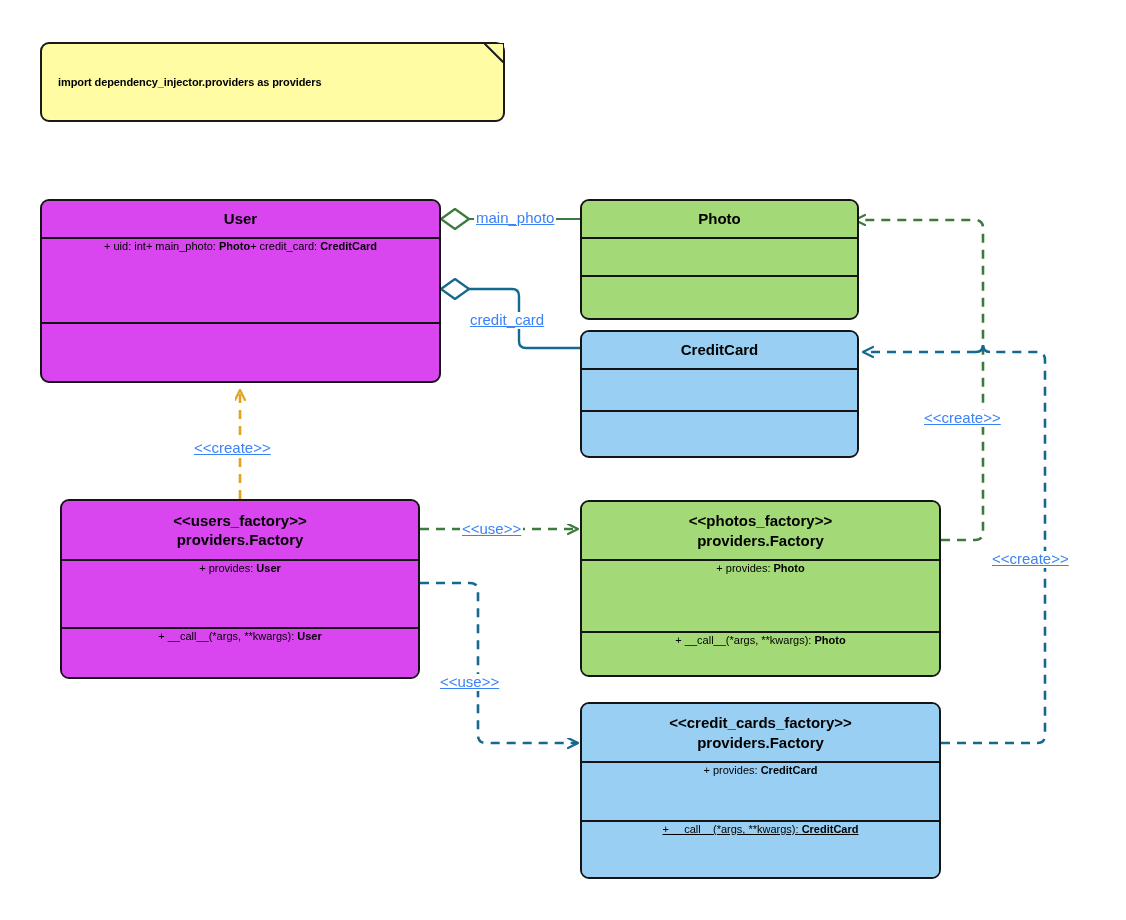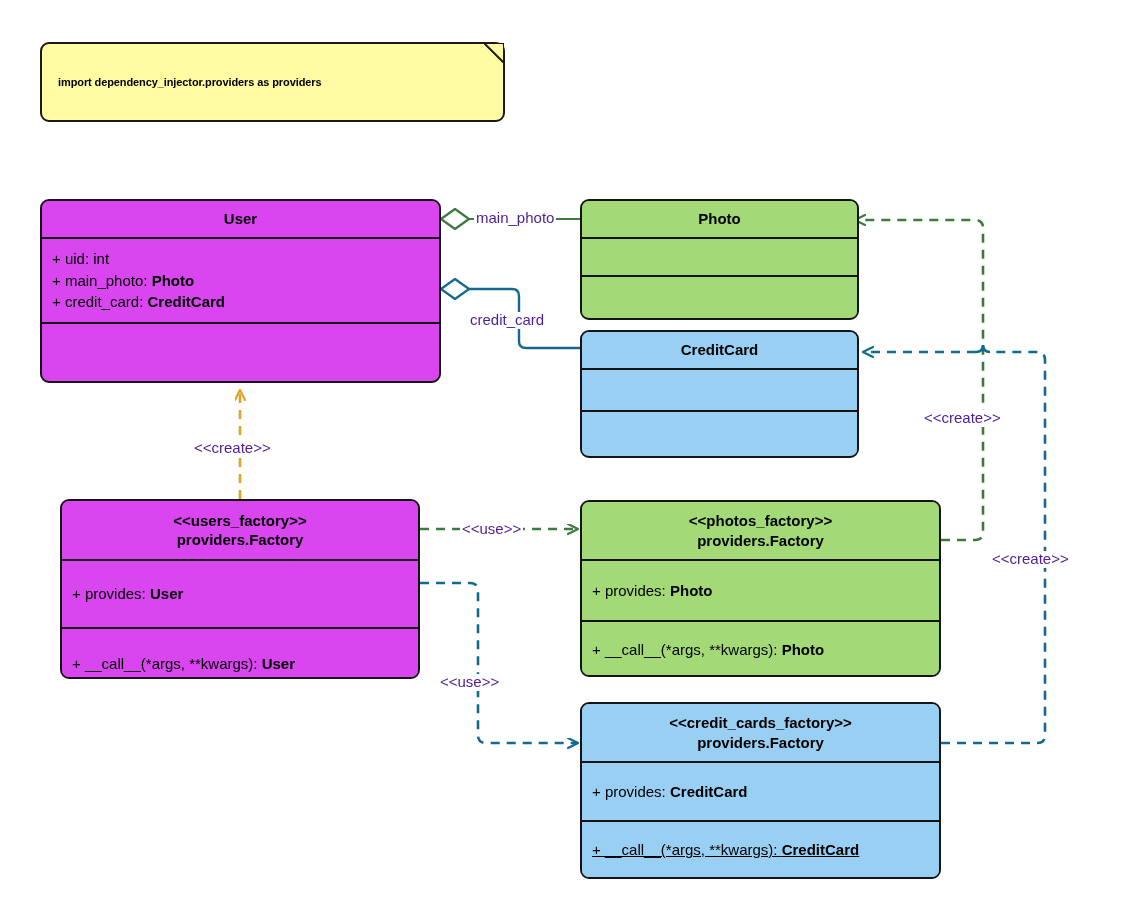--- a/index.html
+++ b/index.html
@@ -67,46 +67,47 @@
     font-weight: bold;
     font-size: 15px;
     color: #000;
     border-bottom: 2.5px solid #141414;
     line-height: 1.28;
     text-align: center;
   }
   .cls .sec {
     box-sizing: border-box;
     display: flex;
-    flex-direction: column;
+    flex-direction: row;
     justify-content: center;
     padding: 0 10px;
-    font-size: 15px;
+    font-size: 11px;
     color: #000;
     line-height: 1.45;
   }
   .cls .sec.divider {
     border-bottom: 2.5px solid #141414;
   }
   .cls .sec .row { white-space: nowrap; }
   .cls .sec .row b { font-weight: bold; }
 
   .fill-yellow, .fill-yellow .hdr, .fill-yellow .sec { background: #d946ef; }
   .fill-green,  .fill-green .hdr,  .fill-green .sec  { background: #a3d977; }
   .fill-blue,   .fill-blue .hdr,   .fill-blue .sec   { background: #99cff2; }
 
   
   .elabel {
     position: absolute;
     font-size: 15px;
-    color: #4c1d95;
+    color: #3b82f6;
     white-space: nowrap;
     background: #ffffff;
     padding: 0 2px;
     line-height: 1.1;
+    text-decoration: underline;
   }
 </style>
 </head>
 <body>
 
 <div id="canvas">
 
   <svg class="edges" viewBox="0 0 1126 920" xmlns="http://www.w3.org/2000/svg">
     <defs>
       <marker id="arrowGreen" markerWidth="13" markerHeight="13" refX="11" refY="5.5" orient="auto" markerUnits="userSpaceOnUse">
@@ -216,21 +217,21 @@
         <span>+ __call__(*args, **kwargs): </span><b>User</b>
       </div>
     </div>
   </div>
 
   <div class="cls fill-green" style="left:580px; top:500px; width:361px; height:177px;">
     <div class="hdr" style="height:59px;">
       <span>&lt;&lt;photos_factory&gt;&gt;</span>
       <span>providers.Factory</span>
     </div>
-    <div class="sec divider" style="height:61px;">
+    <div class="sec divider" style="height:72px;">
       <div class="row">
         <span>+ provides: </span><b>Photo</b>
       </div>
     </div>
     <div class="sec" style="height:56px;">
       <div class="row">
         <span>+ __call__(*args, **kwargs): </span><b>Photo</b>
       </div>
     </div>
   </div>

